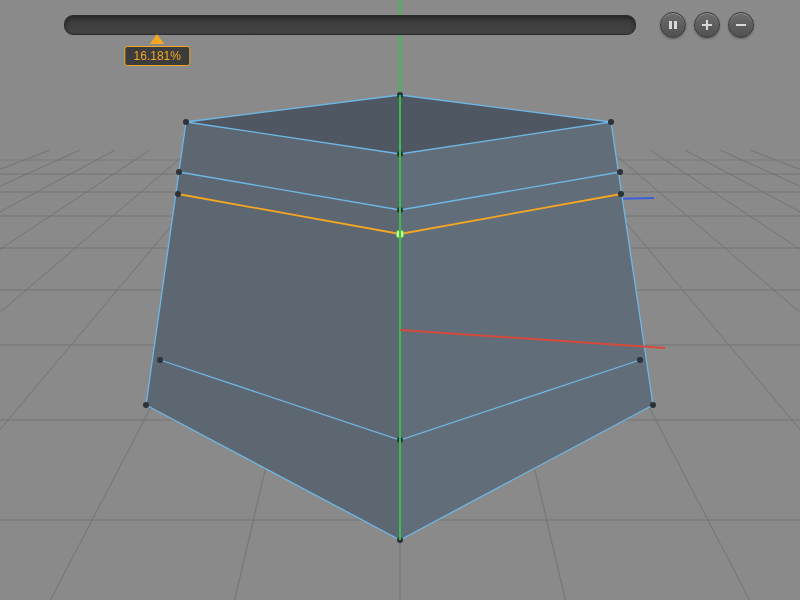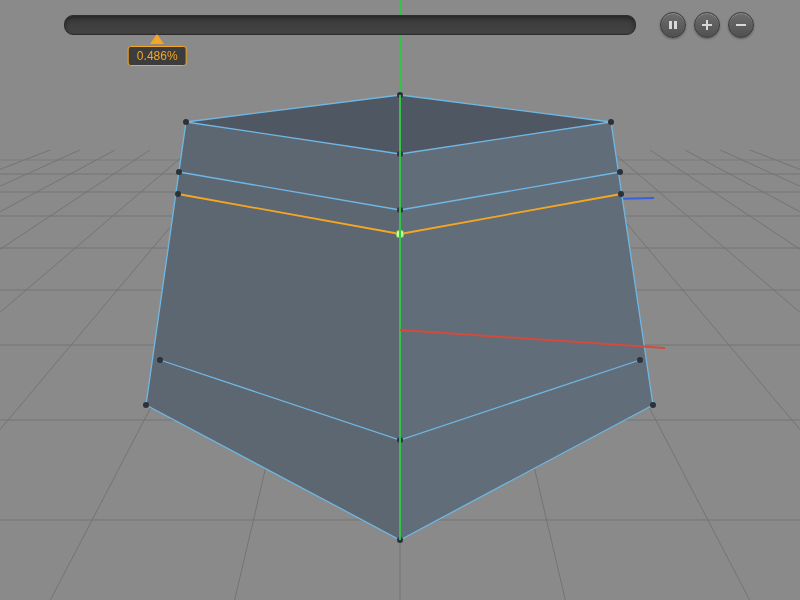--- a/index.html
+++ b/index.html
@@ -181,21 +181,21 @@
   <line x1="400" y1="95" x2="400" y2="540" stroke="#35c24a" stroke-width="2"></line>
 
   <line x1="400" y1="330" x2="665" y2="348" stroke="#d64a3c" stroke-width="2"></line>
 
 </svg>
 
 <div class="top-bar">
   <div class="slider-track">
     <div class="slider-pointer" id="slider-pointer" style="left: 92.2317px;"></div>
     <div class="slider-tooltip" id="slider-tooltip" style="left: 92.2317px;">
-      <span>0.486%</span>
+      <span>16.181%</span>
     </div>
   </div>
   <div class="round-buttons">
     <div class="round-btn">
       <svg width="10" height="10" viewBox="0 0 10 10">
         <rect x="1" y="1" width="3" height="8" fill="#d8d8d8"></rect>
         <rect x="6" y="1" width="3" height="8" fill="#d8d8d8"></rect>
       </svg>
     </div>
     <div class="round-btn">

